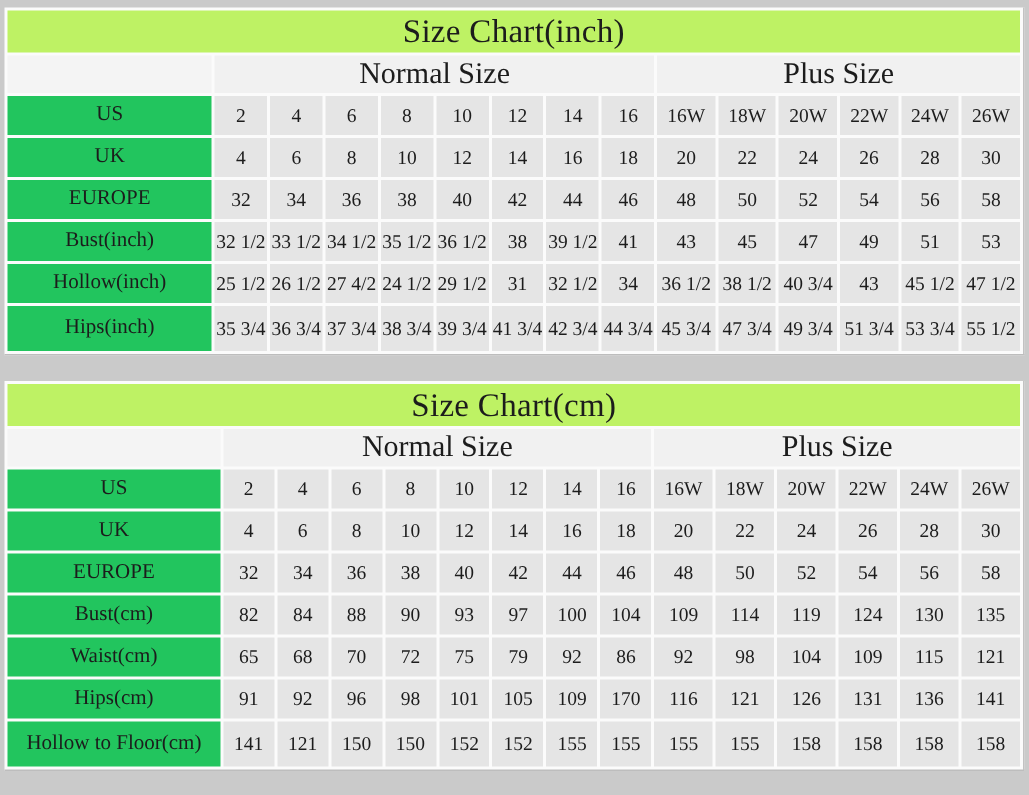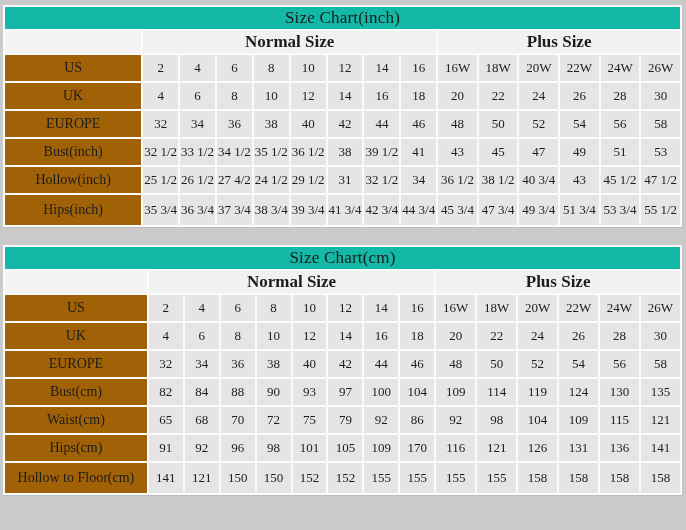--- a/index.html
+++ b/index.html
@@ -18,34 +18,33 @@
     background: #fbfbfb;
     border-bottom: 1px solid #bdbdbd;
     border-right: 1px solid #c2c2c2;
   }
   table.size-chart:first-of-type { margin-bottom: 17px; }
   col.label-col  { width: 142px; }
   col.normal-col { width: 34px; }
   col.plus-col   { width: 39px; }
   td { text-align: center; vertical-align: middle; overflow: hidden; white-space: nowrap; }
   .title-cell {
-    background: #14b8a6;
-    font-size: 17px;
+    background: #bef264;
+    font-size: 22px;
     height: 19px;
     letter-spacing: 0.2px;
   }
   .corner-cell { background: #f4f4f4; height: 19px; }
   .group-cell {
     background: #f1f1f1;
-    font-size: 17px;
+    font-size: 20px;
     height: 19px;
-    font-weight: bold;
   }
   .label-cell {
-    background: #a16207;
+    background: #22c55e;
     font-size: 14px;
     height: 24px;
   }
   .data-cell {
     background: #e5e5e5;
     font-size: 13px;
     height: 24px;
   }
   tbody tr:last-child .label-cell,
   tbody tr:last-child .data-cell { height: 28px; }

